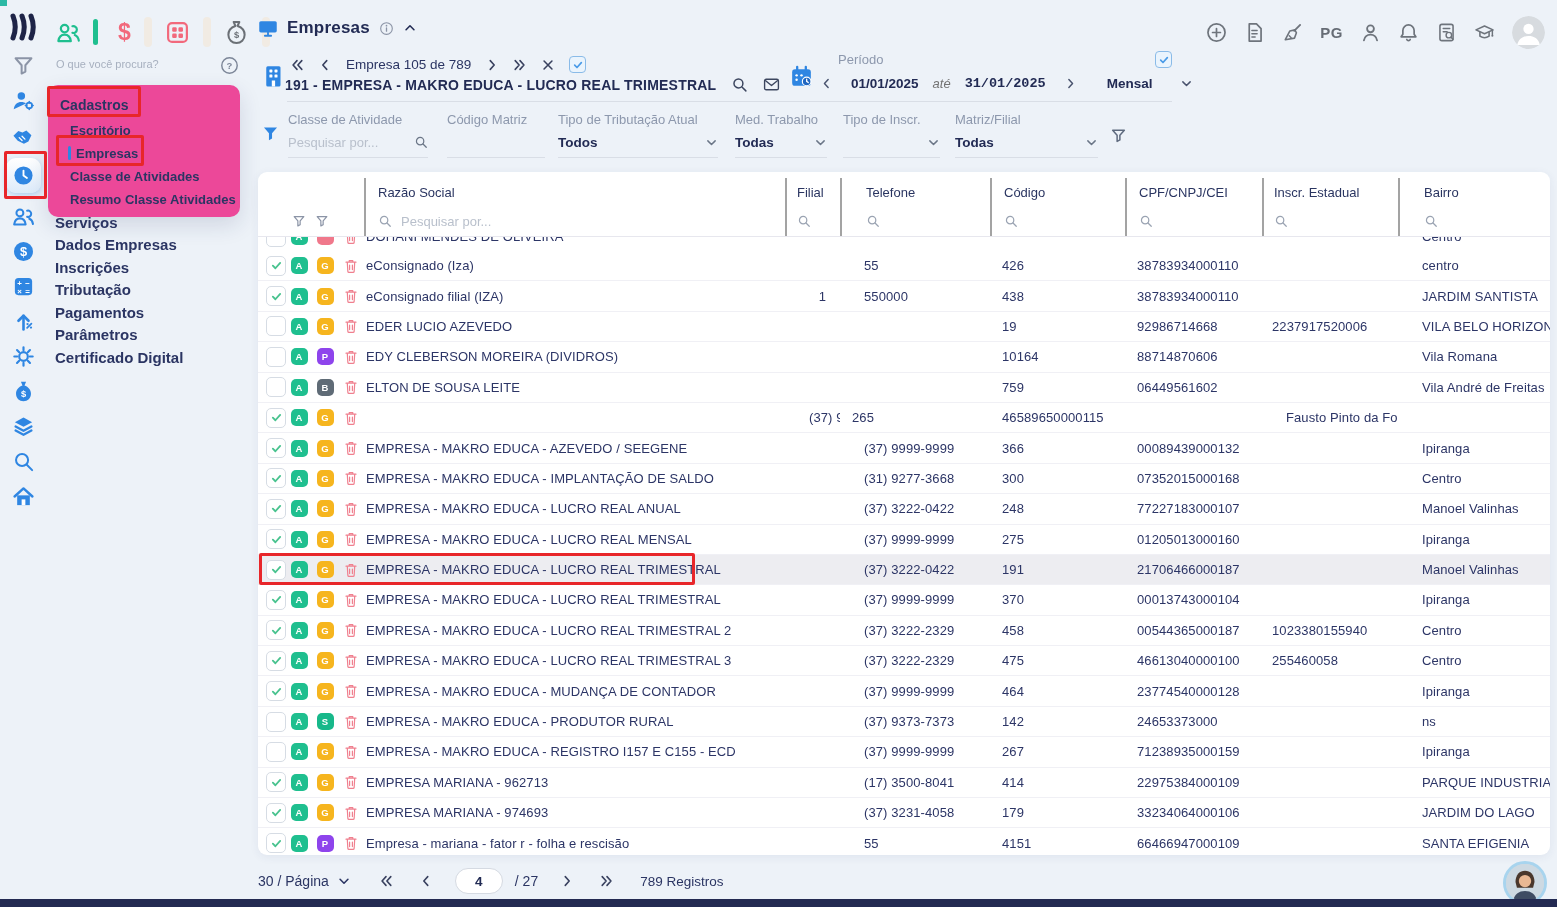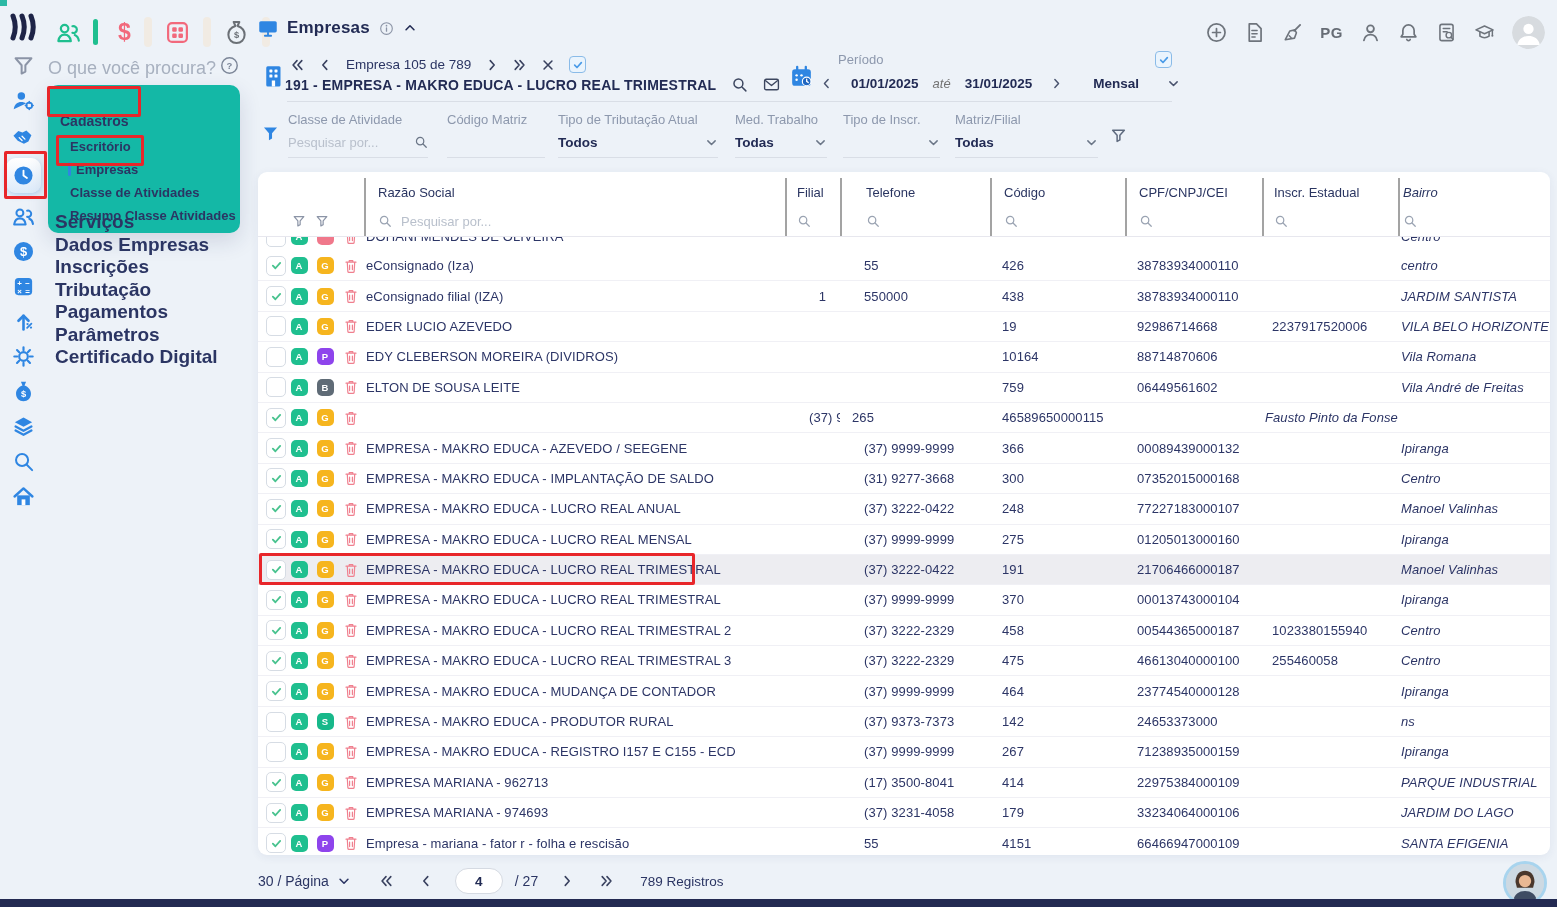--- a/index.html
+++ b/index.html
@@ -24,31 +24,31 @@
   .quickbar{left:56px;top:16px;display:flex;align-items:center;height:32px;}
   .qb-ic{width:25px;height:25px;}
   .qb-green{color:#1fbf8f;}
   .qb-red{color:#f2697c;}
   .qb-gray{color:#6b7076;}
   .qb-bar{width:5px;height:26px;background:#1fbf8f;border-radius:3px;margin:0 0 0 12px;}
   .qb-sep{width:8px;height:30px;background:#f1ebe3;border-radius:4px;margin:0 13px;}
   .qb-dollar{font-size:23px;font-weight:700;color:#f2697c;margin:0 0 0 20px;line-height:1;}
 
   
-  .sb-search-text{left:48px;top:58px;font-size:18px;color:#a7b0bf;text-align:center;}
+  .sb-search-text{left:56px;top:58px;font-size:11px;color:#a7b0bf;text-align:center;}
   .sb-help{left:220px;top:56px;width:19px;height:19px;color:#7c8698;}
 
   
-  .menu-panel{left:48px;top:85px;width:192px;height:124px;background:#14b8a6;border-radius:10px;box-shadow:0 8px 22px rgba(30,40,90,.14);padding:24px 0 0 0;}
+  .menu-panel{left:48px;top:85px;width:192px;height:124px;background:#ec4899;border-radius:10px;box-shadow:0 8px 22px rgba(30,40,90,.14);padding:8px 0 0 0;}
   .mp-title{font-size:14px;font-weight:700;color:#2b3563;padding:4px 0 6px 12px;cursor:pointer;}
   .mp-item{font-size:13px;font-weight:700;color:#2b3563;padding:4px 0 4px 22px;position:relative;cursor:pointer;white-space:nowrap;}
   .mp-item.active{padding-left:28px;}
   .mp-item.active::before{content:"";position:absolute;left:20px;top:4px;width:3px;height:14px;background:#2f86e2;border-radius:2px;}
   .menu-list{left:55px;top:211px;display:flex;flex-direction:column;}
-  .ml-item{font-size:19px;font-weight:700;color:#2b3563;height:22.5px;display:flex;align-items:center;cursor:pointer;white-space:nowrap;}
+  .ml-item{font-size:15px;font-weight:700;color:#2b3563;height:22.5px;display:flex;align-items:center;cursor:pointer;white-space:nowrap;}
 
   
   .anno{border:3px solid #e8262a;border-radius:2px;pointer-events:none;z-index:40;}
 
   
   .main-title{left:258px;top:18px;display:flex;align-items:center;gap:9px;}
   .main-title .mt-text{font-size:17px;font-weight:700;color:#222b54;letter-spacing:.2px;}
   .mt-mon{width:20px;height:20px;color:#2f86e2;}
   .mt-info{width:15px;height:15px;color:#8b94a6;}
   .mt-chev{width:14px;height:14px;color:#222b54;}
@@ -91,21 +91,21 @@
   .flt-q{width:14px;height:14px;color:#6b7687;}
   .flt-line{height:1px;background:#d9dee6;margin-top:2px;}
 
   
   .card{left:258px;top:172px;width:1292px;height:683px;background:#fff;border-radius:9px;box-shadow:0 2px 10px rgba(40,60,120,.07);overflow:hidden;}
   .tgrid{display:grid;grid-template-columns:28px 26px 26px 26px minmax(0,1fr) 55px 150px 135px 137px 136px 152px;align-items:center;}
   .th1{height:28px;padding-top:6px;}
   .th2{height:30px;border-bottom:1px solid #e7e7ee;}
   .hcell{font-size:13px;font-weight:500;color:#2a3561;white-space:nowrap;overflow:hidden;align-self:stretch;display:flex;align-items:center;}
   .bl{border-left:2px solid #a3a3a3;}
-  .pl12{padding-left:12px;} .pl24{padding-left:24px;} .pl10{padding-left:10px;} .pl8{padding-left:3px;font-style:italic;}
+  .pl12{padding-left:12px;} .pl24{padding-left:24px;} .pl10{padding-left:10px;} .pl8{padding-left:24px;}
   .hq{width:14px;height:14px;color:#9aa3b2;cursor:pointer;}
   .h-funnels{grid-column:1 / span 4;display:flex;gap:9px;padding-left:34px;color:#8b94a6;}
   .h-funnels .ic{width:14px;height:14px;cursor:pointer;}
   .hsearch{display:flex;align-items:center;gap:9px;color:#b9c0cc;}
   .hsearch .ph{font-size:13px;color:#b9c0cc;}
   .trow{height:29.4px;border-bottom:1px solid #f0f0f5;position:relative;cursor:pointer;}
   .trow.hl{background:#ededf1;}
   .trow.hl::after{content:"";position:absolute;left:1px;top:-2px;width:430px;height:26px;border:3px solid #e8262a;border-radius:2px;pointer-events:none;}
   .cb{width:18px;height:18px;margin-left:8px;border:1.5px solid #d6dce4;border-radius:5px;background:#fff;display:flex;align-items:center;justify-content:center;color:#49c38f;cursor:pointer;}
   .cb svg{width:11px;height:11px;}
@@ -462,21 +462,21 @@
     </div>
   <div class="abs per-label">Período</div>
   <div class="abs per-row">
     <span class="per-chev ic">
         <svg viewBox="0 0 16 16">
           <path d="M10 3L5.5 8 10 13" stroke="currentColor" fill="none" stroke-linecap="round" stroke-linejoin="round" stroke-width="1.8"></path>
         </svg>
       </span>
     <span class="per-date" style="margin-left:18px;">01/01/2025</span>
     <span class="per-ate" style="margin-left:14px;">até</span>
-    <span class="per-date" style="margin-left:14px;">31/01/2025</span>
+    <span class="per-date" style="margin-left:14px;font-family:Liberation Mono, monospace;">31/01/2025</span>
     <span class="per-chev ic" style="margin-left:18px;">
         <svg viewBox="0 0 16 16">
           <path d="M6 3l4.5 5L6 13" stroke="currentColor" fill="none" stroke-linecap="round" stroke-linejoin="round" stroke-width="1.8"></path>
         </svg>
       </span>
     <span class="per-mode" style="margin-left:30px;">Mensal</span>
     <span class="per-chev ic" style="margin-left:28px;">
         <svg viewBox="0 0 16 16">
           <path d="M3.5 6L8 10.5 12.5 6" stroke="currentColor" fill="none" stroke-linecap="round" stroke-linejoin="round" stroke-width="1.8"></path>
         </svg>

